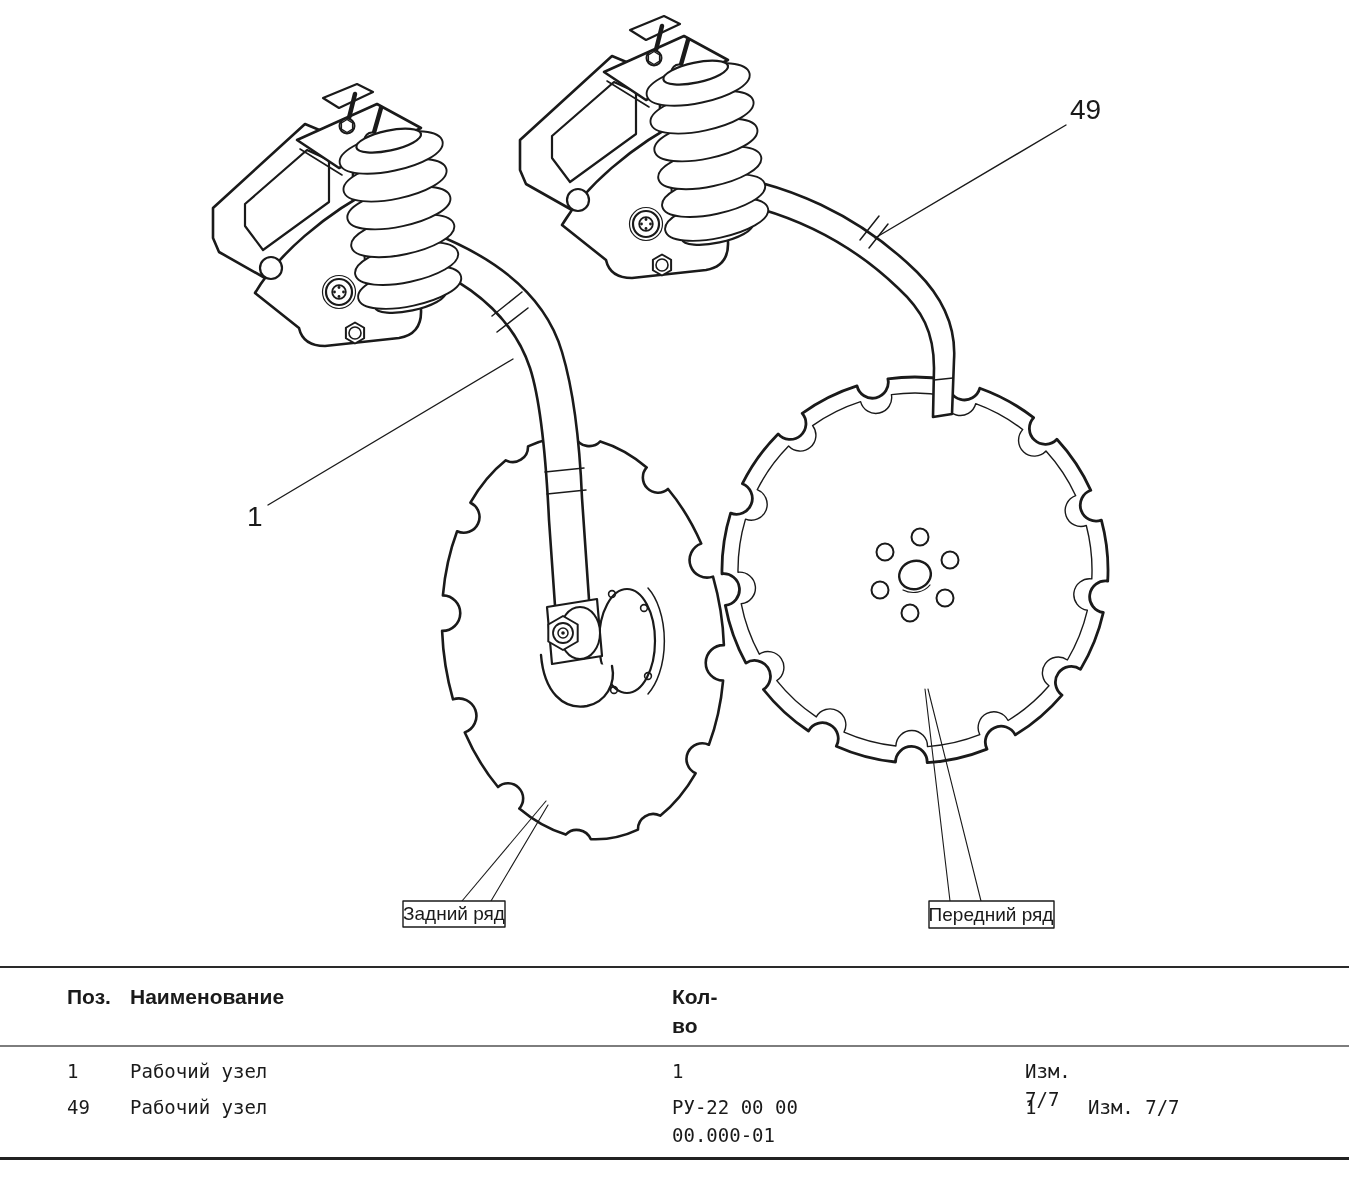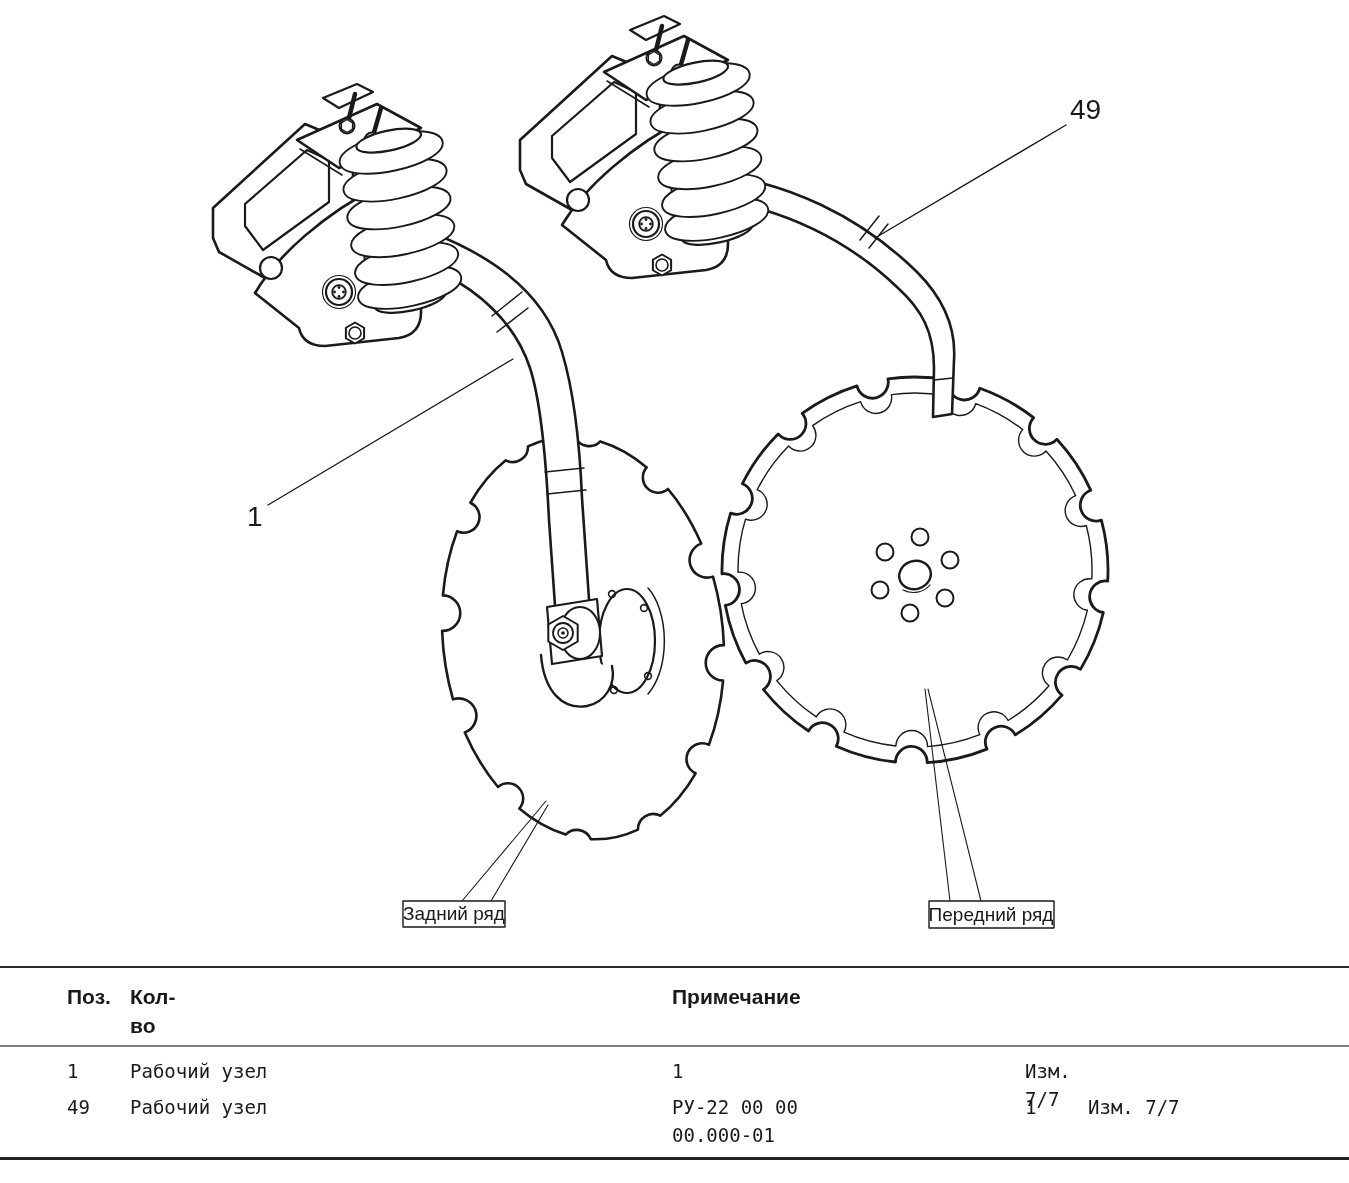--- a/index.html
+++ b/index.html
@@ -181,23 +181,23 @@
     <line x1="981" y1="901" x2="928" y2="689" stroke-width="1.1"></line>
     <rect x="929" y="901" width="125" height="27" fill="#fff" stroke-width="1.4"></rect>
     <text class="callout-text" x="991" y="921" text-anchor="middle" stroke="none">Передний ряд</text>
   </g>
 </svg>
 </div>
 
 <div class="table-wrap">
   <div class="trow thead">
     <div class="cell">Поз.</div>
+    <div class="cell">Наименование</div>
     <div class="cell">Кол-
 во</div>
-    <div class="cell">Примечание</div>
   </div>
   <div class="hdiv"></div>
   <div class="tbody">
     <div class="trow r1">
       <div class="cell">1</div>
       <div class="cell">Рабочий узел</div>
       <div class="cell">1</div>
       <div class="cell">Изм. 7/7</div>
     </div>
     <div class="trow r2">

